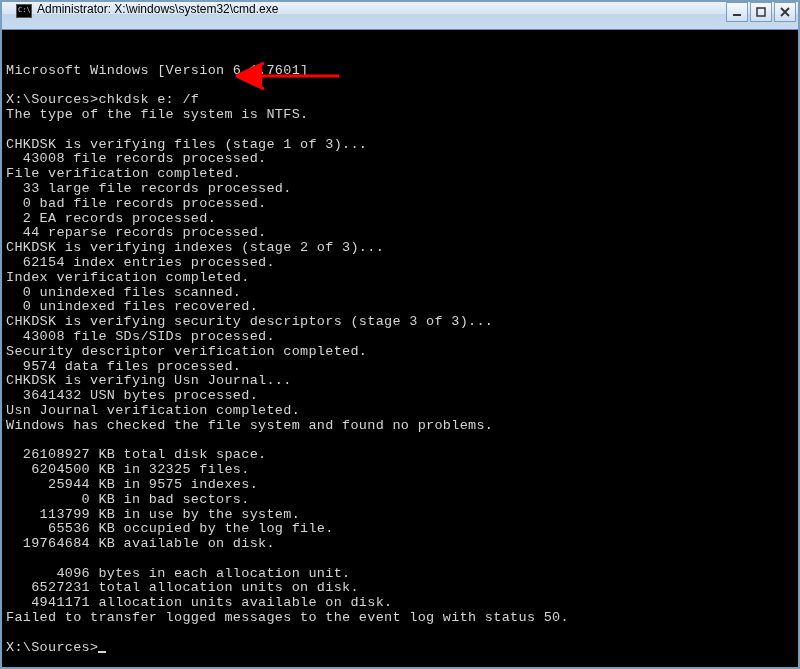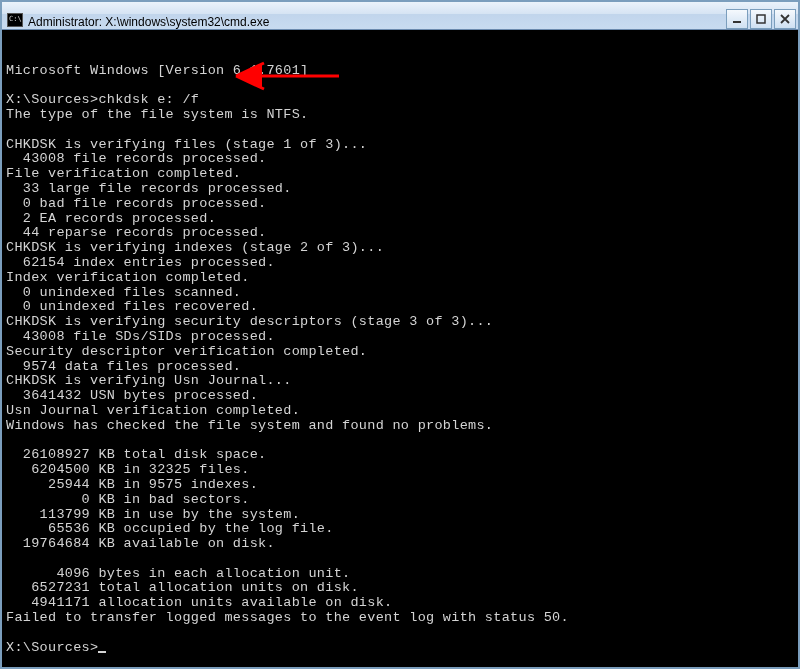--- a/index.html
+++ b/index.html
@@ -1,18 +1,18 @@
 <!DOCTYPE html>
 <html><head>
   <meta charset="utf-8">
   <style>
     * { margin: 0; padding: 0; box-sizing: border-box; }
     body { background: #fff; font-family: "Lucida Console", Monaco, monospace; width: 800px; height: 669px; overflow: hidden; }
     .window { width: 800px; height: 669px; border: 2px solid #7b9ebd; background: #000; display: flex; flex-direction: column; }
-    .titlebar { height: 28px; background: linear-gradient(to bottom, #ebf3fb 0%, #d5e3f3 45%, #c1d5ec 46%, #c8dbf0 100%); display: flex; align-items: flex-end; padding: 0 2px 0 4px; font-family: Tahoma, sans-serif; font-size: 12px; color: #000; border-bottom: 1px solid #6b8aae; }
+    .titlebar { height: 28px; background: linear-gradient(to bottom, #ebf3fb 0%, #d5e3f3 45%, #c1d5ec 46%, #c8dbf0 100%); display: flex; align-items: flex-start; padding: 0 2px 0 13px; font-family: Tahoma, sans-serif; font-size: 12px; color: #000; border-bottom: 1px solid #6b8aae; }
     .titlebar .icon-wrap { width: 18px; height: 18px; margin-right: 4px; display: inline-flex; align-items: center; justify-content: center; }
     .titlebar .ico { width: 16px; height: 14px; background: #000; border: 1px solid #555; position: relative; }
     .titlebar .ico::before { content: "C:\\"; color: #ccc; font-size: 7px; position: absolute; top: 1px; left: 1px; font-family: monospace; }
     .titlebar .title-text { flex: 1; white-space: nowrap; overflow: hidden; }
     .win-controls { display: flex; gap: 2px; margin-left: auto; }
     .win-btn { width: 22px; height: 20px; background: linear-gradient(to bottom, #f5f9fd, #cfe0f2); border: 1px solid #7b9ebd; display: flex; align-items: center; justify-content: center; cursor: pointer; }
     .win-btn svg { display: block; }
     .console { flex: 1; background: #000; color: #d4d4d4; font-family: "Lucida Console", "Courier New", monospace; font-size: 13.5px; line-height: 14.8px; padding: 4px 2px 2px 4px; white-space: pre; overflow: hidden; position: relative; letter-spacing: 0.3px; }
     .arrow { position: absolute; pointer-events: none; }
     .cursor { display: inline-block; width: 8px; height: 2px; background: #d4d4d4; vertical-align: bottom; margin-bottom: 2px; animation: blink 1s steps(1) infinite; }

